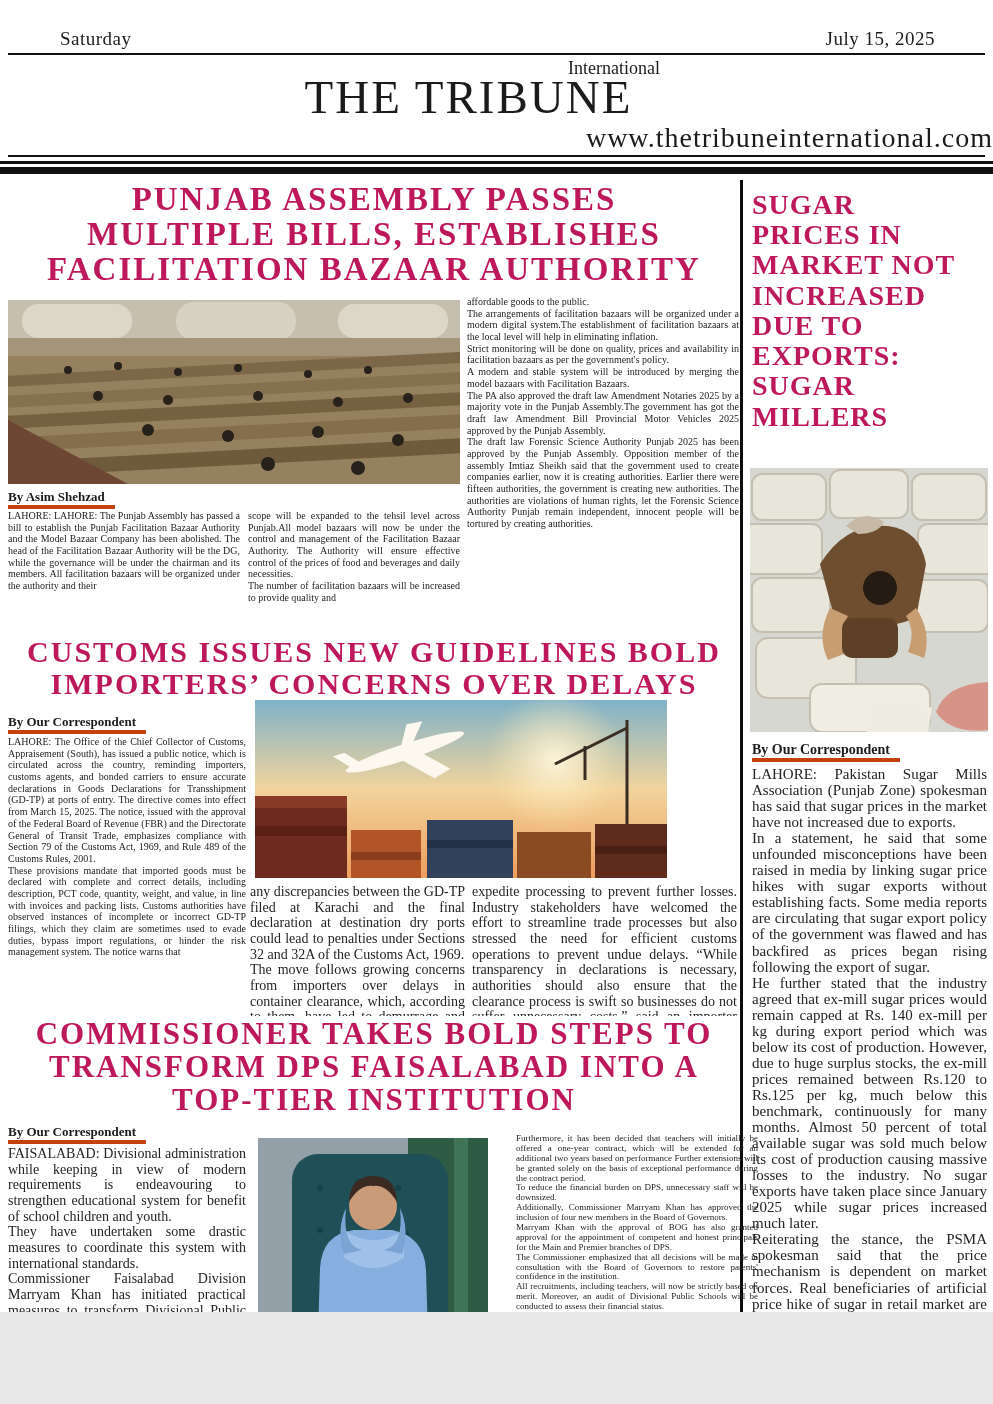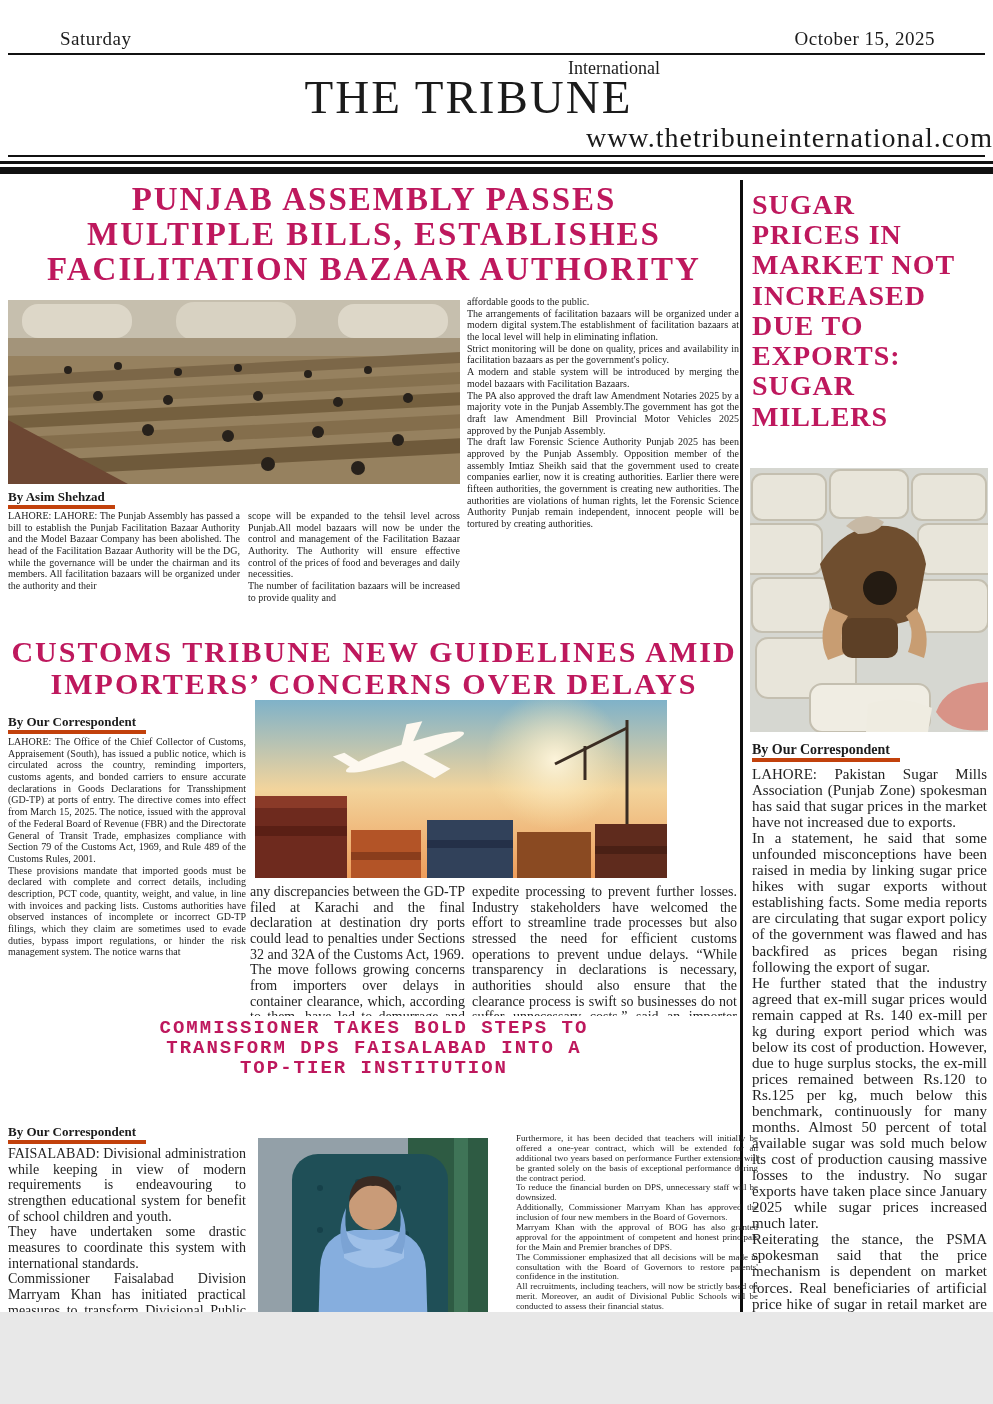--- a/index.html
+++ b/index.html
@@ -11,38 +11,38 @@
   }
   .abs { position:absolute; }
   .rule { background:#111; }
   .day, .date { font-size:19px; letter-spacing:0.5px; }
   .edition { font-size:18px; }
   .masthead { width:100%; text-align:center; font-size:47px; letter-spacing:2px; transform:translateX(-28px); white-space:nowrap; }
   .website { width:100%; text-align:right; font-size:28px; letter-spacing:1px; }
   .headline { font-weight:bold; text-align:center; line-height:1.06; white-space:pre-line; color:#be185d; letter-spacing:2px; }
   .hl-a1 { font-size:33px; }
   .hl-cu { font-size:30px; }
-  .hl-co { font-size:19px;font-family:Liberation Mono, monospace; }
+  .hl-co { font-size:31px; }
   .hl-su { font-size:28px; text-align:left; letter-spacing:1px; line-height:1.08; }
   .byline { font-weight:bold; font-size:13px; border-bottom:4px solid #c2410c; display:inline-block; padding-right:10px; white-space:nowrap; }
   .bodytxt { text-align:justify; white-space:pre-line; overflow:hidden; overflow-wrap:break-word; color:#232323; }
   .fs10 { font-size:10px;  line-height:1.17; }
   .fs95 { font-size:14px; line-height:1.12; }
   .fs9  { font-size:9px;   line-height:1.10; }
   .sugarbody { font-size:15px; line-height:1.07; }
   .vdivider { background:#0d0d0d; }
   svg { display:block; }
 </style>
 </head>
 <body>
 
 <div class="page">
 
   <div class="abs day" style="left:60px; top:28px;">Saturday</div>
-  <div class="abs date" style="right:58px; top:28px;">October 15, 2025</div>
+  <div class="abs date" style="right:58px; top:28px;">July 15, 2025</div>
   <div class="abs rule" style="left:8px; top:53px; width:977px; height:2px;"></div>
   <div class="abs edition" style="left:568px; top:58px;">International</div>
   <div class="abs masthead" style="left:0; top:70px;">THE TRIBUNE</div>
   <div class="abs website" style="left:0; top:122px;">www.thetribuneinternational.com</div>
   <div class="abs rule" style="left:8px; top:155px; width:977px; height:1.5px;"></div>
   <div class="abs rule" style="left:0px; top:161px; width:993px; height:3px;"></div>
   <div class="abs rule" style="left:0px; top:167px; width:993px; height:7px;"></div>
 
   <div class="abs vdivider" style="left:740px; top:180px; width:3px; height:1224px;"></div>
 
@@ -93,21 +93,21 @@
 The PA also approved the draft law Amendment Notaries 2025 by a majority vote in the Punjab Assembly.The government has got the draft law Amendment Bill Provincial Motor Vehicles 2025 approved by the Punjab Assembly.
 The draft law Forensic Science Authority Punjab 2025 has been approved by the Punjab Assembly. Opposition member of the assembly Imtiaz Sheikh said that the government used to create companies earlier, now it is creating authorities. Earlier there were fifteen authorities, the government is creating new authorities. The authorities are violations of human rights, let the Forensic Science Authority Punjab remain independent, innocent people will be tortured by creating authorities.</div>
 
   <div class="abs" style="left:8px; top:487px;">
     <span class="byline">By Asim Shehzad</span>
   </div>
   <div class="abs bodytxt fs10" style="left:8px; top:510px; width:232px; height:116px;">LAHORE: LAHORE: The Punjab Assembly has passed a bill to establish the Punjab Facilitation Bazaar Authority and the Model Bazaar Company has been abolished. The head of the Facilitation Bazaar Authority will be the DG, while the governance will be under the chairman and its members. All facilitation bazaars will be organized under the authority and their</div>
   <div class="abs bodytxt fs10" style="left:248px; top:510px; width:212px; height:116px;">scope will be expanded to the tehsil level across Punjab.All model bazaars will now be under the control and management of the Facilitation Bazaar Authority. The Authority will ensure effective control of the prices of food and beverages and daily necessities.
 The number of facilitation bazaars will be increased to provide quality and</div>
 
-  <div class="abs headline hl-cu" style="left:8px; top:636px; width:732px;">CUSTOMS TRIBUNE NEW GUIDELINES AMID
+  <div class="abs headline hl-cu" style="left:8px; top:636px; width:732px;">CUSTOMS ISSUES NEW GUIDELINES BOLD
 IMPORTERS’ CONCERNS OVER DELAYS</div>
 
   <div class="abs" style="left:8px; top:712px;">
     <span class="byline">By Our Correspondent</span>
   </div>
   <div class="abs bodytxt fs10" style="left:8px; top:736px; width:238px; height:280px;">LAHORE: The Office of the Chief Collector of Customs, Appraisement (South), has issued a public notice, which is circulated across the country, reminding importers, customs agents, and bonded carriers to ensure accurate declarations in Goods Declarations for Transshipment (GD-TP) at ports of entry. The directive comes into effect from March 15, 2025. The notice, issued with the approval of the Federal Board of Revenue (FBR) and the Directorate General of Transit Trade, emphasizes compliance with Section 79 of the Customs Act, 1969, and Rule 489 of the Customs Rules, 2001.
  These provisions mandate that imported goods must be declared with complete and correct details, including description, PCT code, quantity, weight, and value, in line with invoices and packing lists. Customs authorities have observed instances of incomplete or incorrect GD-TP filings, which they claim are sometimes used to evade duties, bypass import regulations, or hinder the risk management system. The notice warns that</div>
 
   <svg class="abs" style="left:255px; top:700px;" width="412" height="178" viewBox="0 0 412 178" role="img" aria-label="Cargo plane and containers photo">
     <defs>

